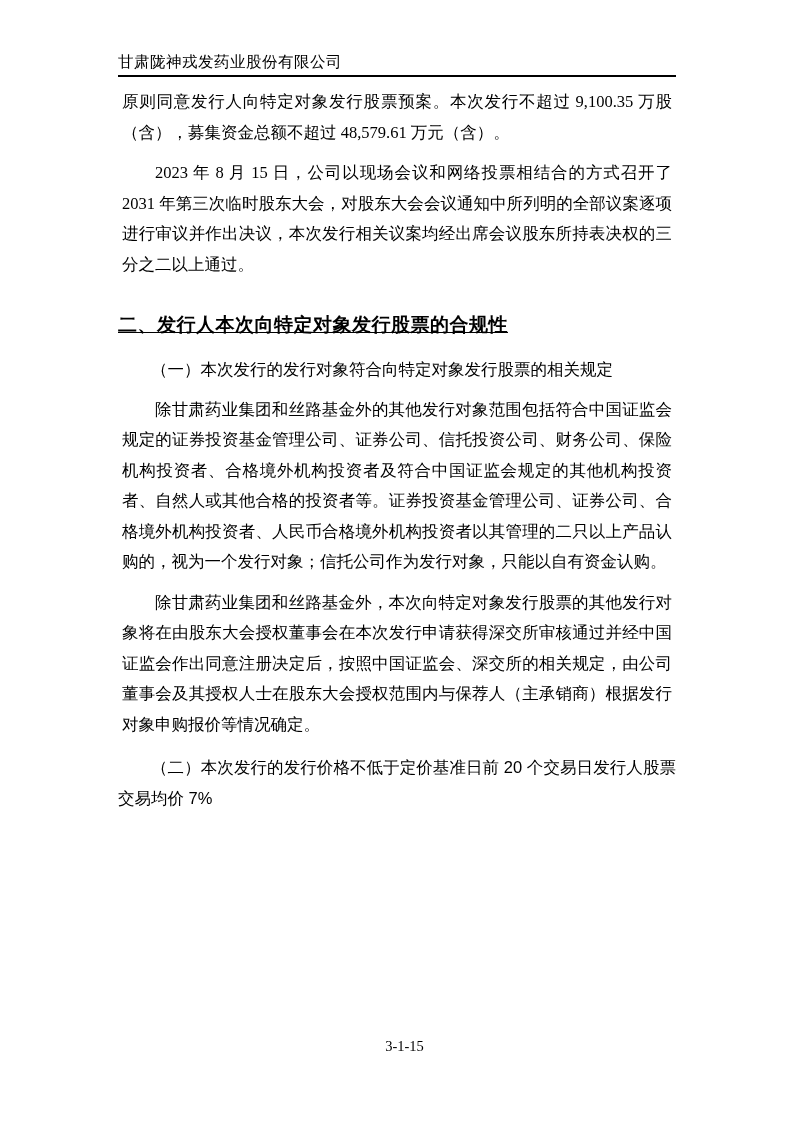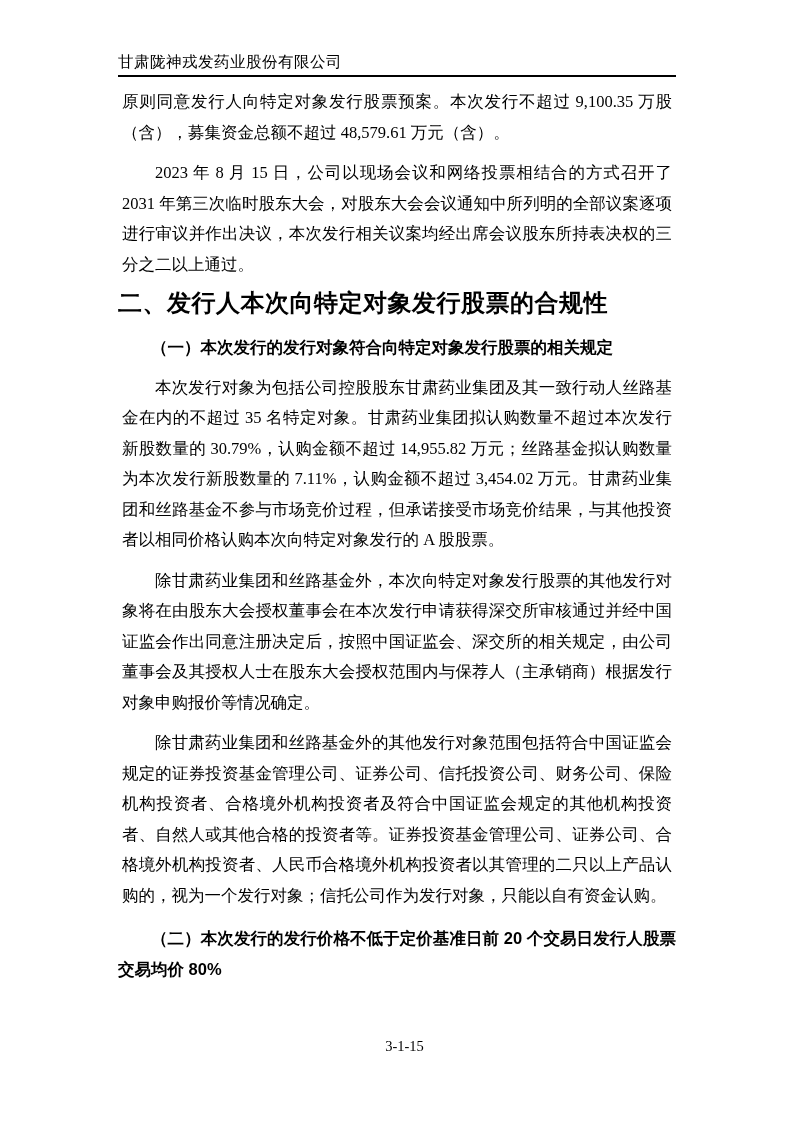--- a/index.html
+++ b/index.html
@@ -40,29 +40,30 @@
     text-align: justify;
     margin: 10px 4px;
     text-indent: 2em;
   }
   .para.no-indent {
     text-indent: 0;
   }
   .heading-1 {
     font-family: "Liberation Sans", "DejaVu Sans", sans-serif;
     font-weight: bold;
-    font-size: 24px;
+    font-size: 19px;
     line-height: 26px;
-    margin: 10px 0 16px 0;
+    margin: 32px 0 16px 0;
     text-indent: 0;
     letter-spacing: 0.5px;
+    text-decoration: underline;
   }
   .heading-2 {
     font-family: "Liberation Sans", "DejaVu Sans", sans-serif;
-    font-weight: bold;
+    font-weight: normal;
     font-size: 16.5px;
     line-height: 30.5px;
     text-indent: 2em;
     text-align: justify;
     margin: 12px 0 10px 0;
   }
   .page-footer {
     position: absolute;
     left: 8px;
     top: 1038px;
@@ -77,22 +78,21 @@
 
 <div class="page">
   <div class="doc-header">
     <span class="left">甘肃陇神戎发药业股份有限公司</span>
   </div>
   <div class="content">
       <div class="para no-indent">原则同意发行人向特定对象发行股票预案。本次发行不超过 9,100.35 万股（含），募集资金总额不超过 48,579.61 万元（含）。</div>
       <div class="para">2023 年 8 月 15 日，公司以现场会议和网络投票相结合的方式召开了 2031 年第三次临时股东大会，对股东大会会议通知中所列明的全部议案逐项进行审议并作出决议，本次发行相关议案均经出席会议股东所持表决权的三分之二以上通过。</div>
       <div class="heading-1">二、发行人本次向特定对象发行股票的合规性</div>
       <div class="heading-2">（一）本次发行的发行对象符合向特定对象发行股票的相关规定</div>
-      <div class="para">本次发行对象为包括公司控股股东甘肃药业集团及其一致行动人丝路基金在内的不超过 35 名特定对象。甘肃药业集团拟认购数量不超过本次发行新股数量的 30.79%，认购金额不超过 14,955.82 万元；丝路基金拟认购数量为本次发行新股数量的 7.11%，认购金额不超过 3,454.02 万元。甘肃药业集团和丝路基金不参与市场竞价过程，但承诺接受市场竞价结果，与其他投资者以相同价格认购本次向特定对象发行的 A 股股票。</div>
+      <div class="para">除甘肃药业集团和丝路基金外的其他发行对象范围包括符合中国证监会规定的证券投资基金管理公司、证券公司、信托投资公司、财务公司、保险机构投资者、合格境外机构投资者及符合中国证监会规定的其他机构投资者、自然人或其他合格的投资者等。证券投资基金管理公司、证券公司、合格境外机构投资者、人民币合格境外机构投资者以其管理的二只以上产品认购的，视为一个发行对象；信托公司作为发行对象，只能以自有资金认购。</div>
       <div class="para">除甘肃药业集团和丝路基金外，本次向特定对象发行股票的其他发行对象将在由股东大会授权董事会在本次发行申请获得深交所审核通过并经中国证监会作出同意注册决定后，按照中国证监会、深交所的相关规定，由公司董事会及其授权人士在股东大会授权范围内与保荐人（主承销商）根据发行对象申购报价等情况确定。</div>
-      <div class="para">除甘肃药业集团和丝路基金外的其他发行对象范围包括符合中国证监会规定的证券投资基金管理公司、证券公司、信托投资公司、财务公司、保险机构投资者、合格境外机构投资者及符合中国证监会规定的其他机构投资者、自然人或其他合格的投资者等。证券投资基金管理公司、证券公司、合格境外机构投资者、人民币合格境外机构投资者以其管理的二只以上产品认购的，视为一个发行对象；信托公司作为发行对象，只能以自有资金认购。</div>
-      <div class="heading-2">（二）本次发行的发行价格不低于定价基准日前 20 个交易日发行人股票交易均价 80%</div>
+      <div class="heading-2">（二）本次发行的发行价格不低于定价基准日前 20 个交易日发行人股票交易均价 7%</div>
     </div>
 </div>
 
 <div class="page-footer">
   <span>3-1-15</span>
 </div>
 
 </body></html>

